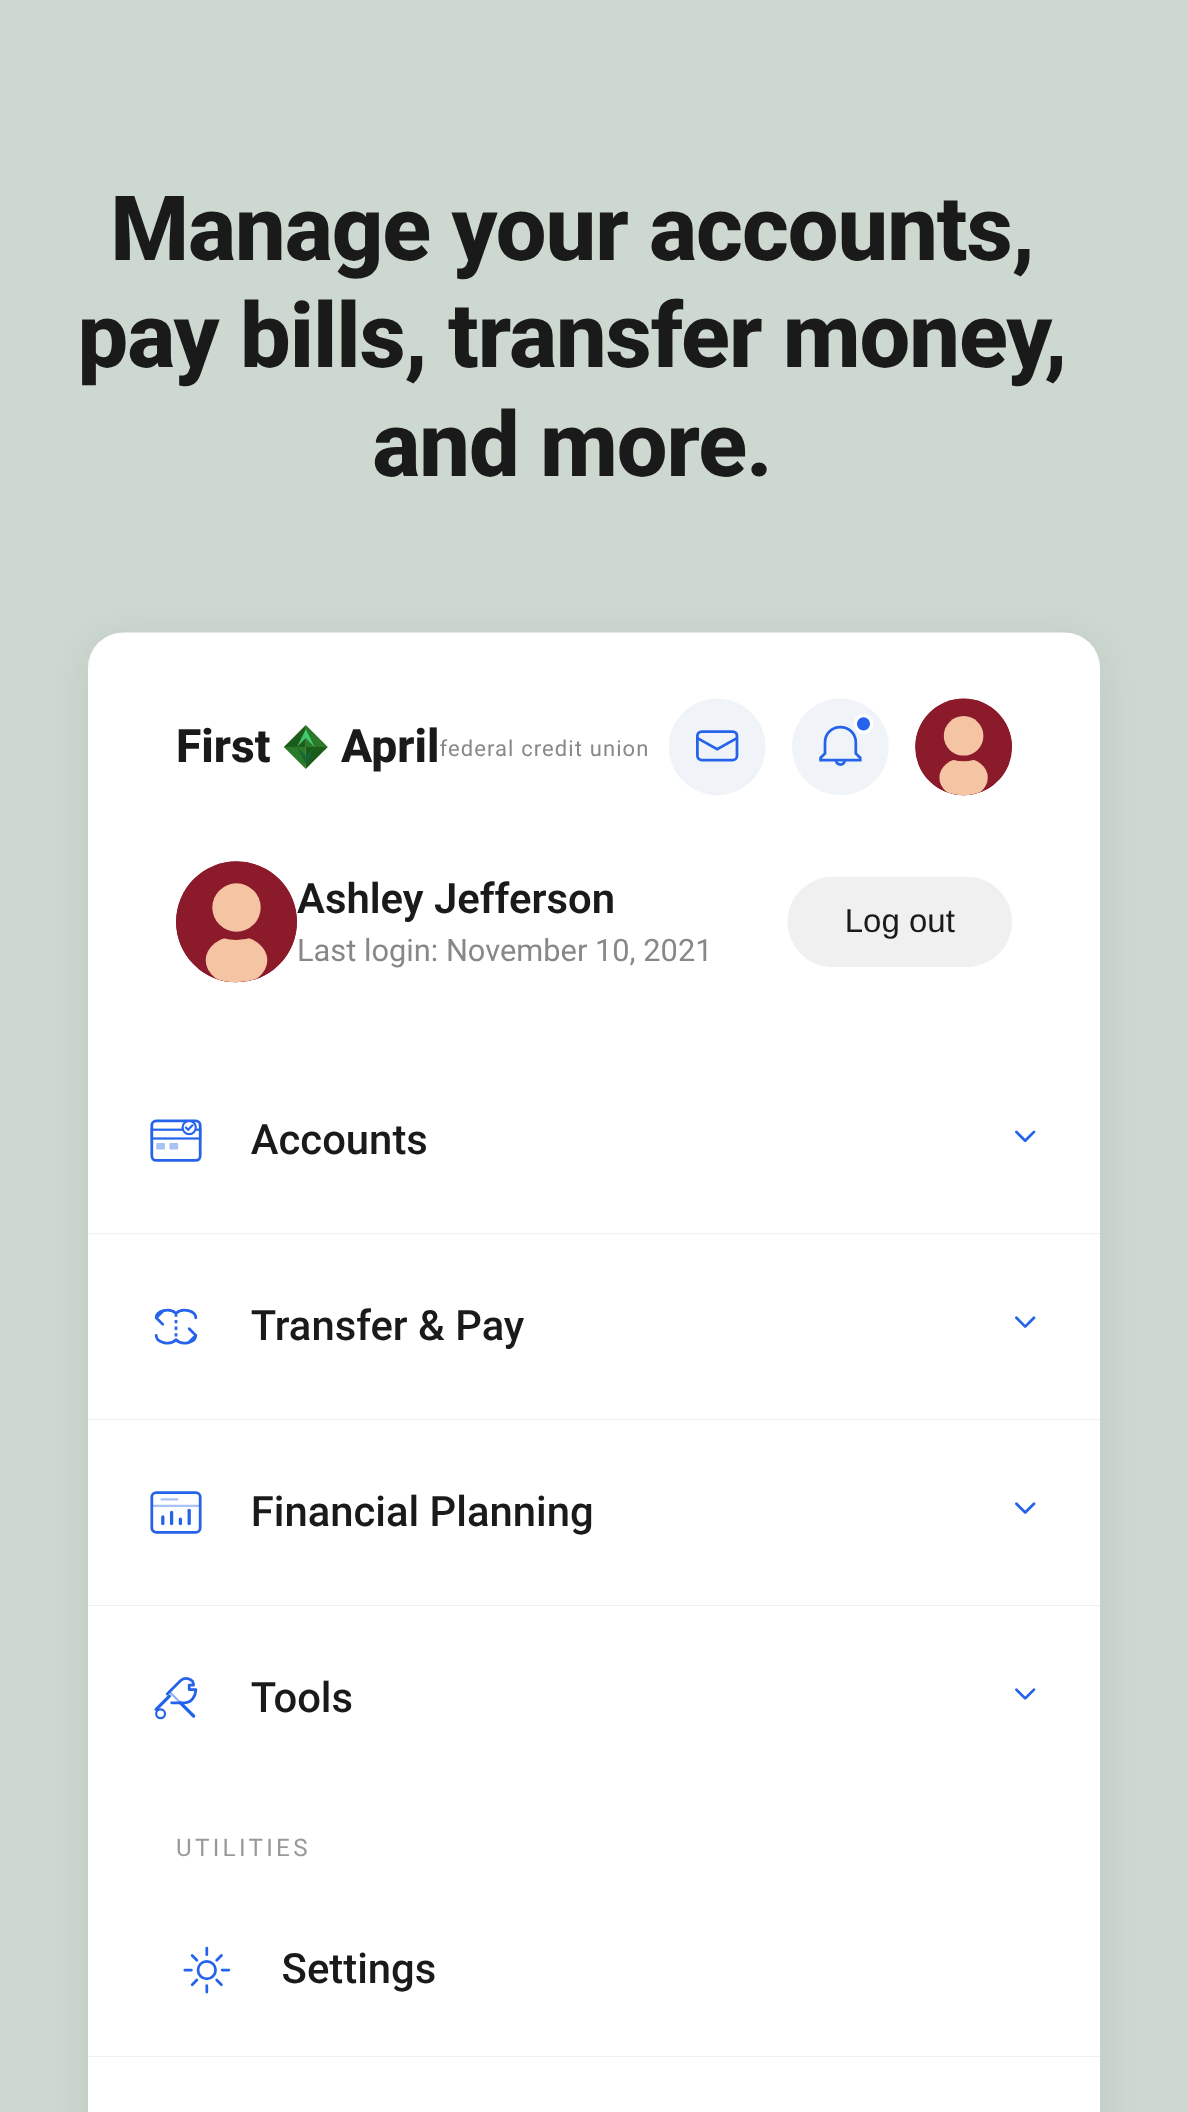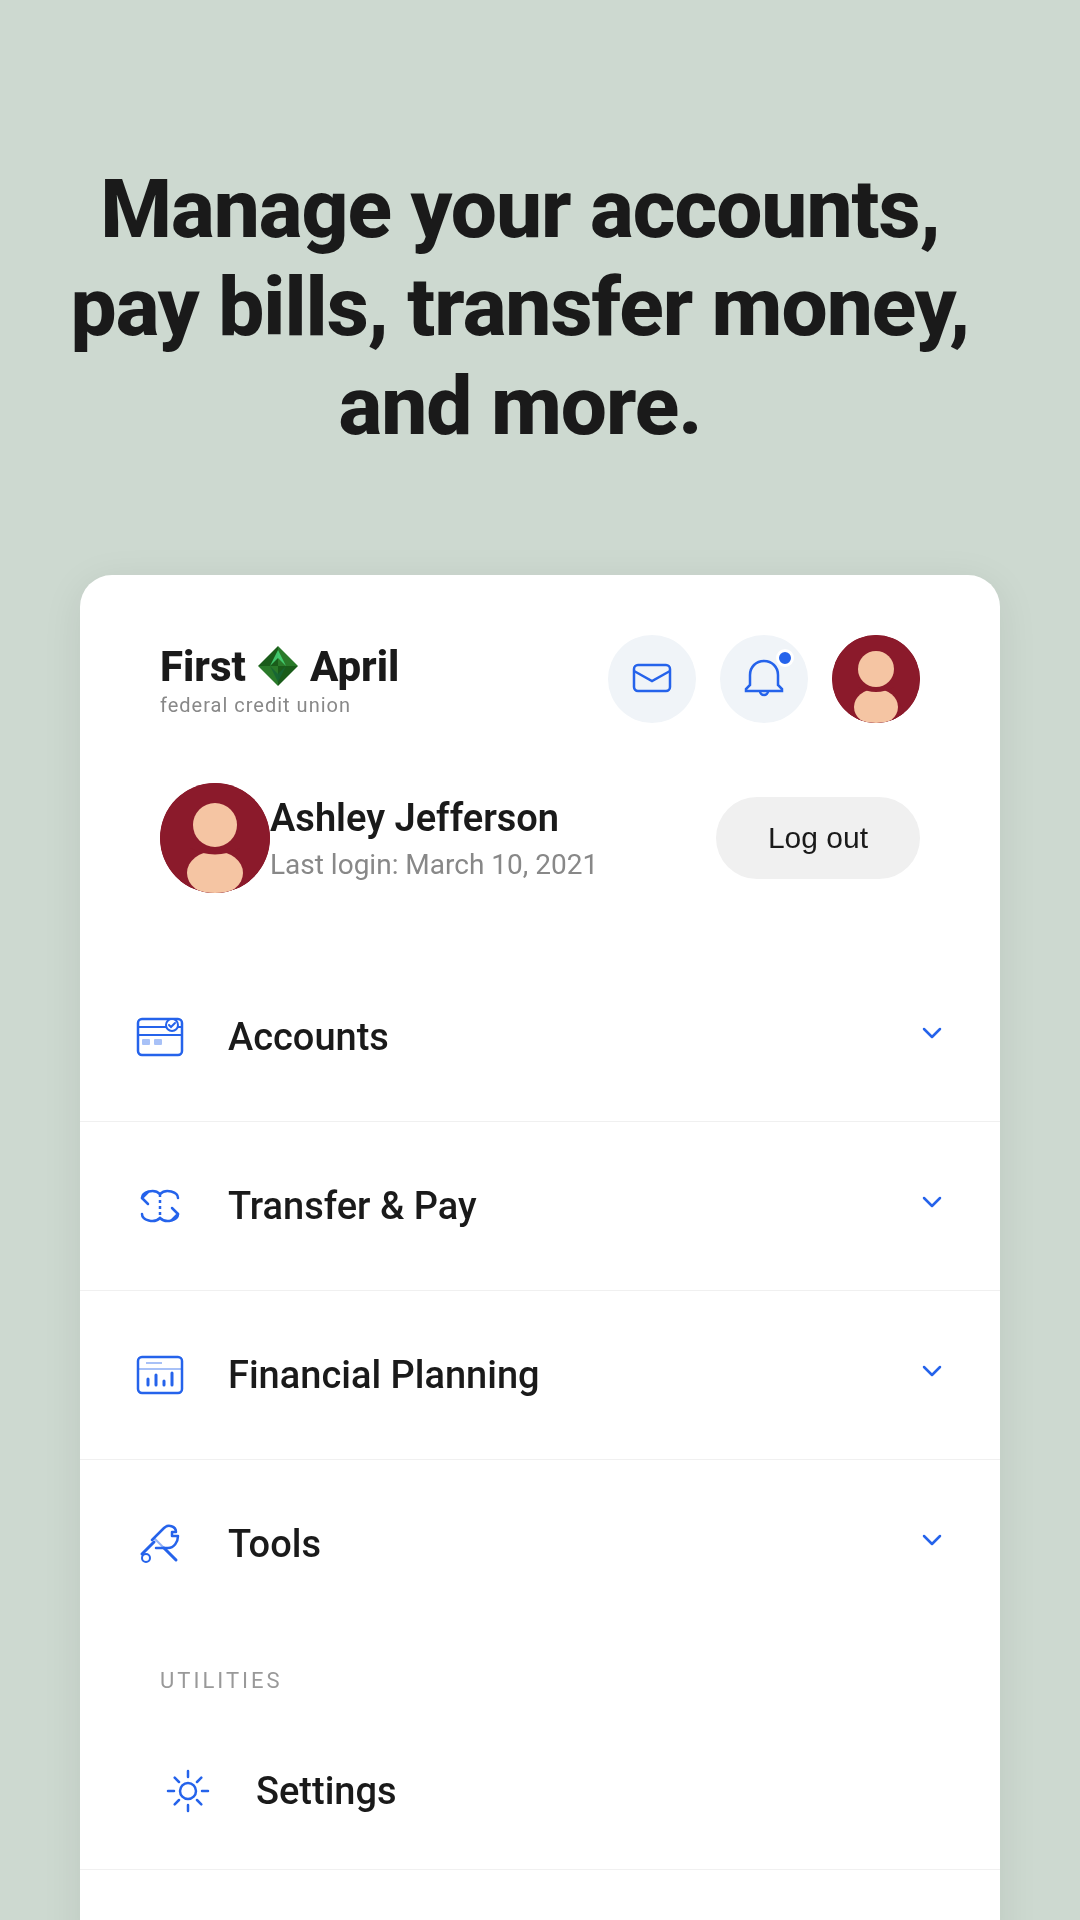--- a/index.html
+++ b/index.html
@@ -46,21 +46,22 @@
     
     .card-header {
       display: flex;
       justify-content: space-between;
       align-items: center;
       padding: 60px 80px 40px 80px;
     }
 
     .logo-container {
       display: flex;
-      flex-direction: column;
+      flex-direction: row;
+      align-items: center;
     }
 
     .logo-text {
       display: flex;
       align-items: center;
       gap: 4px;
     }
 
     .logo-first {
       font-size: 42px;
@@ -312,21 +313,21 @@
         <svg width="110" height="110" viewBox="0 0 110 110">
           <rect width="110" height="110" rx="55" fill="#8b1a2b"></rect>
           <circle cx="55" cy="42" r="22" fill="#f5c5a3"></circle>
           <ellipse cx="55" cy="100" rx="35" ry="28" fill="#8b1a2b"></ellipse>
           <ellipse cx="55" cy="90" rx="28" ry="22" fill="#f5c5a3"></ellipse>
           <path d="M30 65 Q55 78 80 65" fill="#8b1a2b"></path>
         </svg>
       </div>
       <div class="user-details">
         <span class="user-name">Ashley Jefferson</span>
-        <span class="user-login">Last login: March 10, 2021</span>
+        <span class="user-login">Last login: November 10, 2021</span>
       </div>
     </div>
     <button class="logout-btn">Log out</button>
   </div>
 
   <div>
 
     <div class="menu-item">
       <div class="menu-left">
         <div class="menu-icon">

